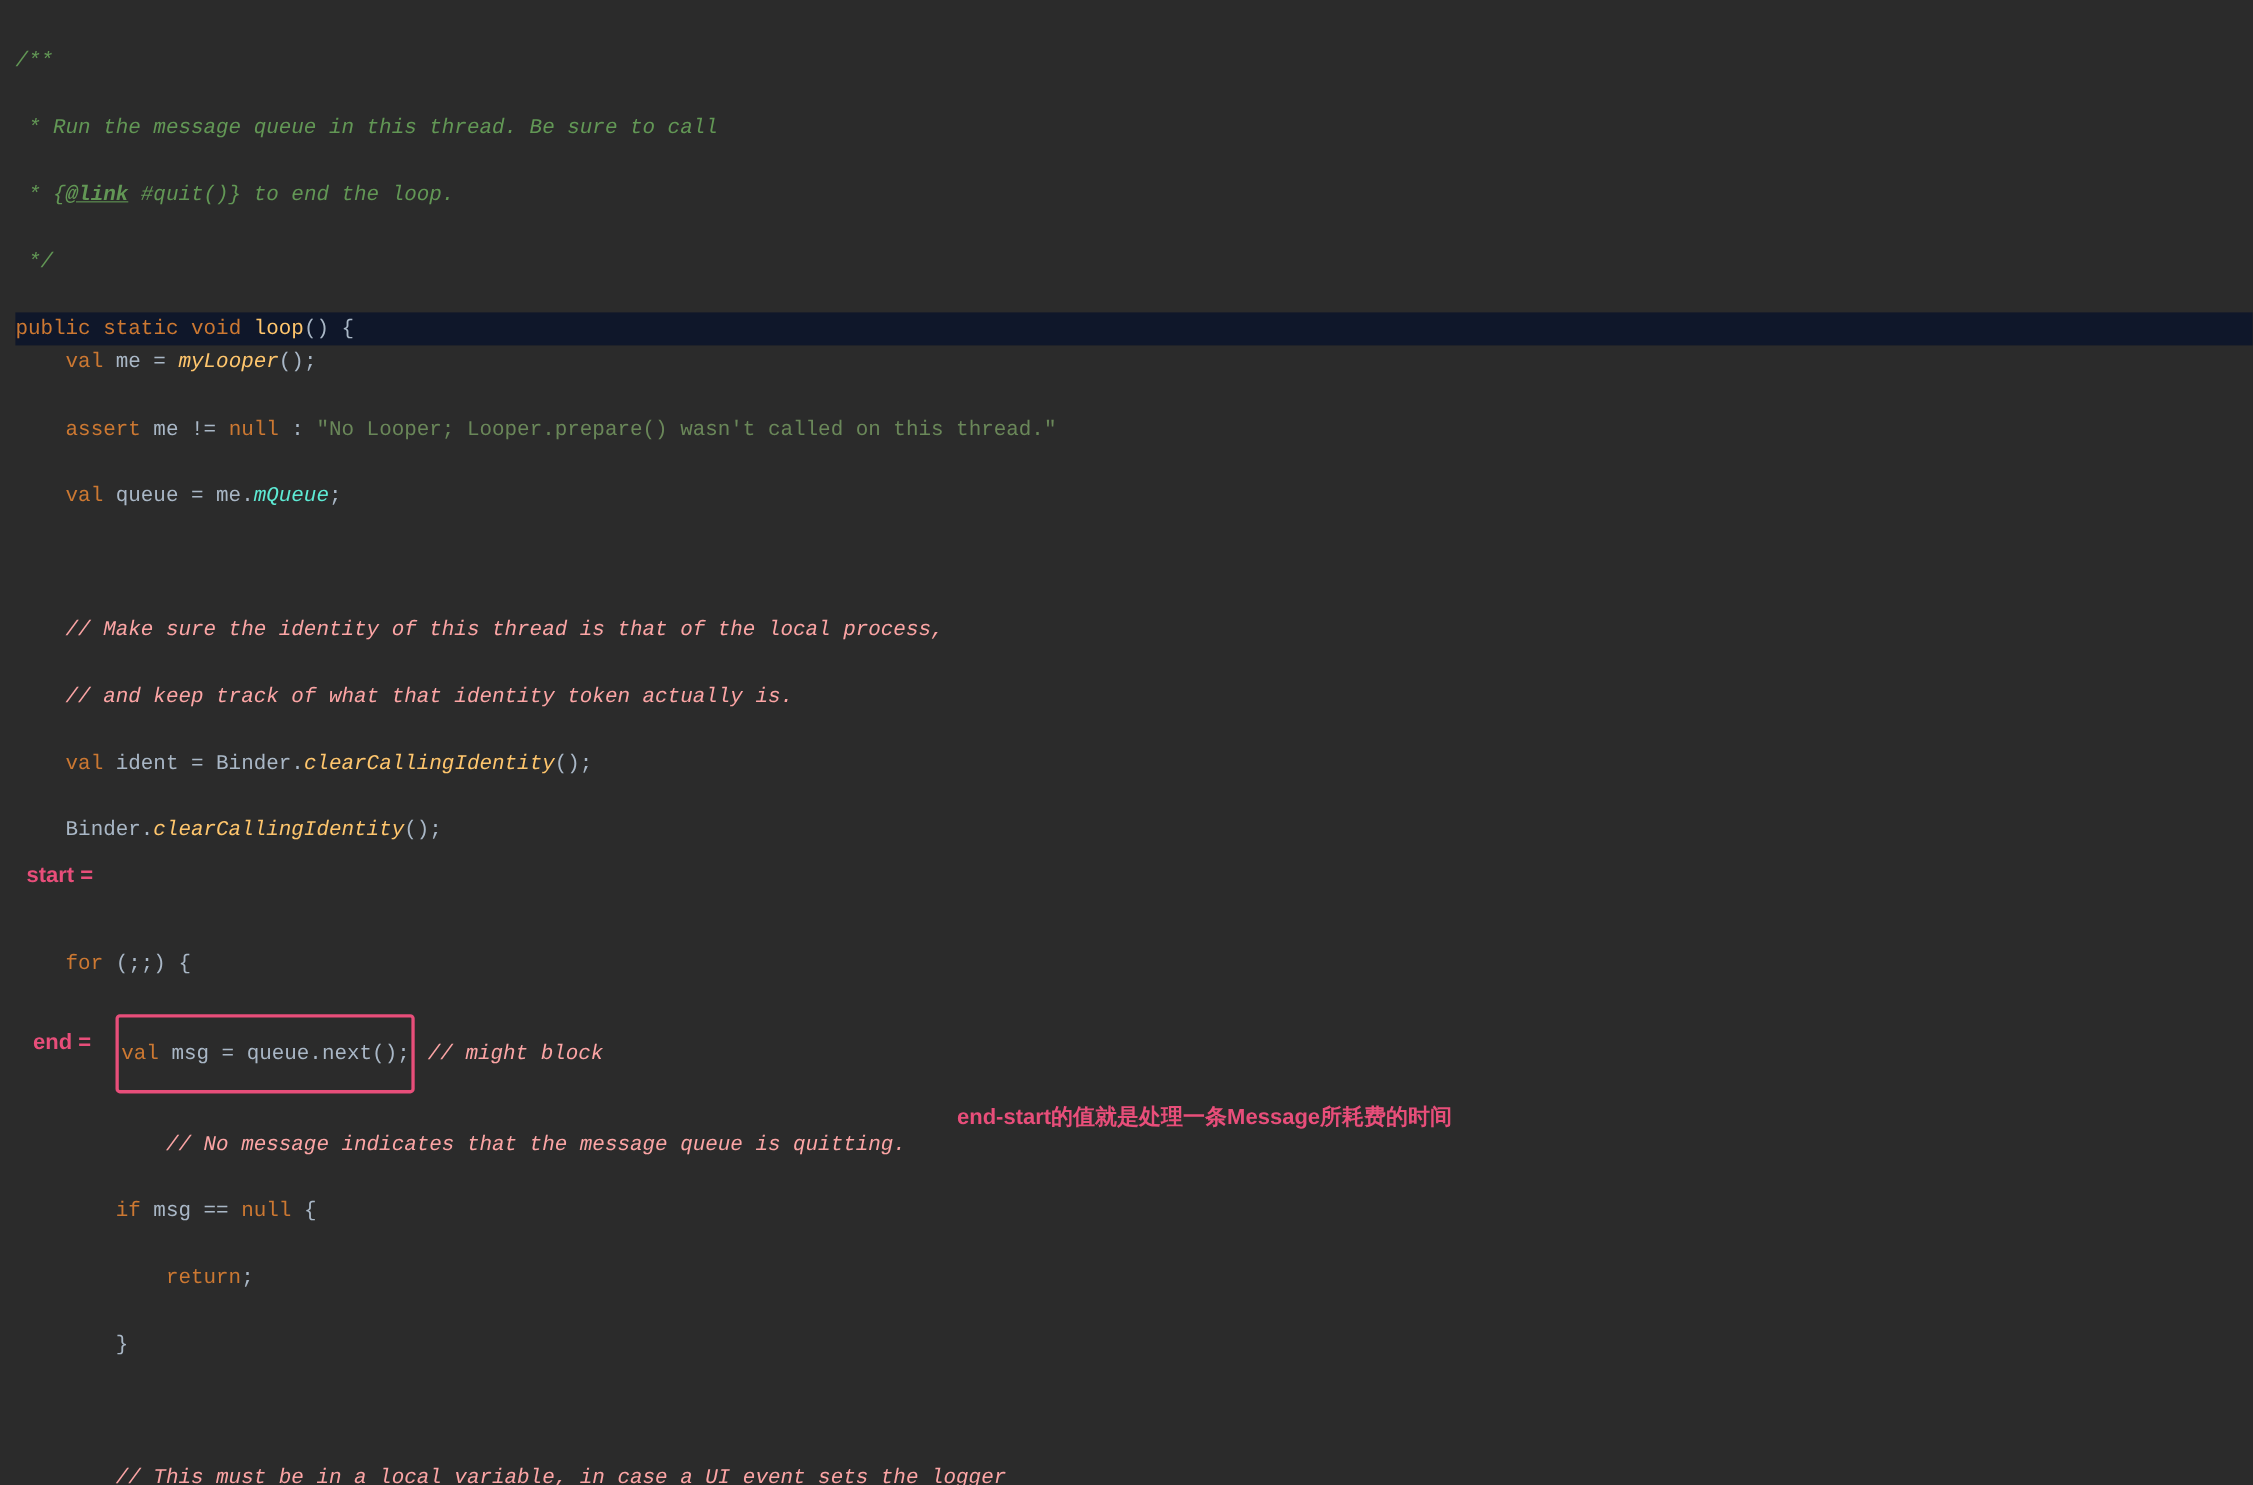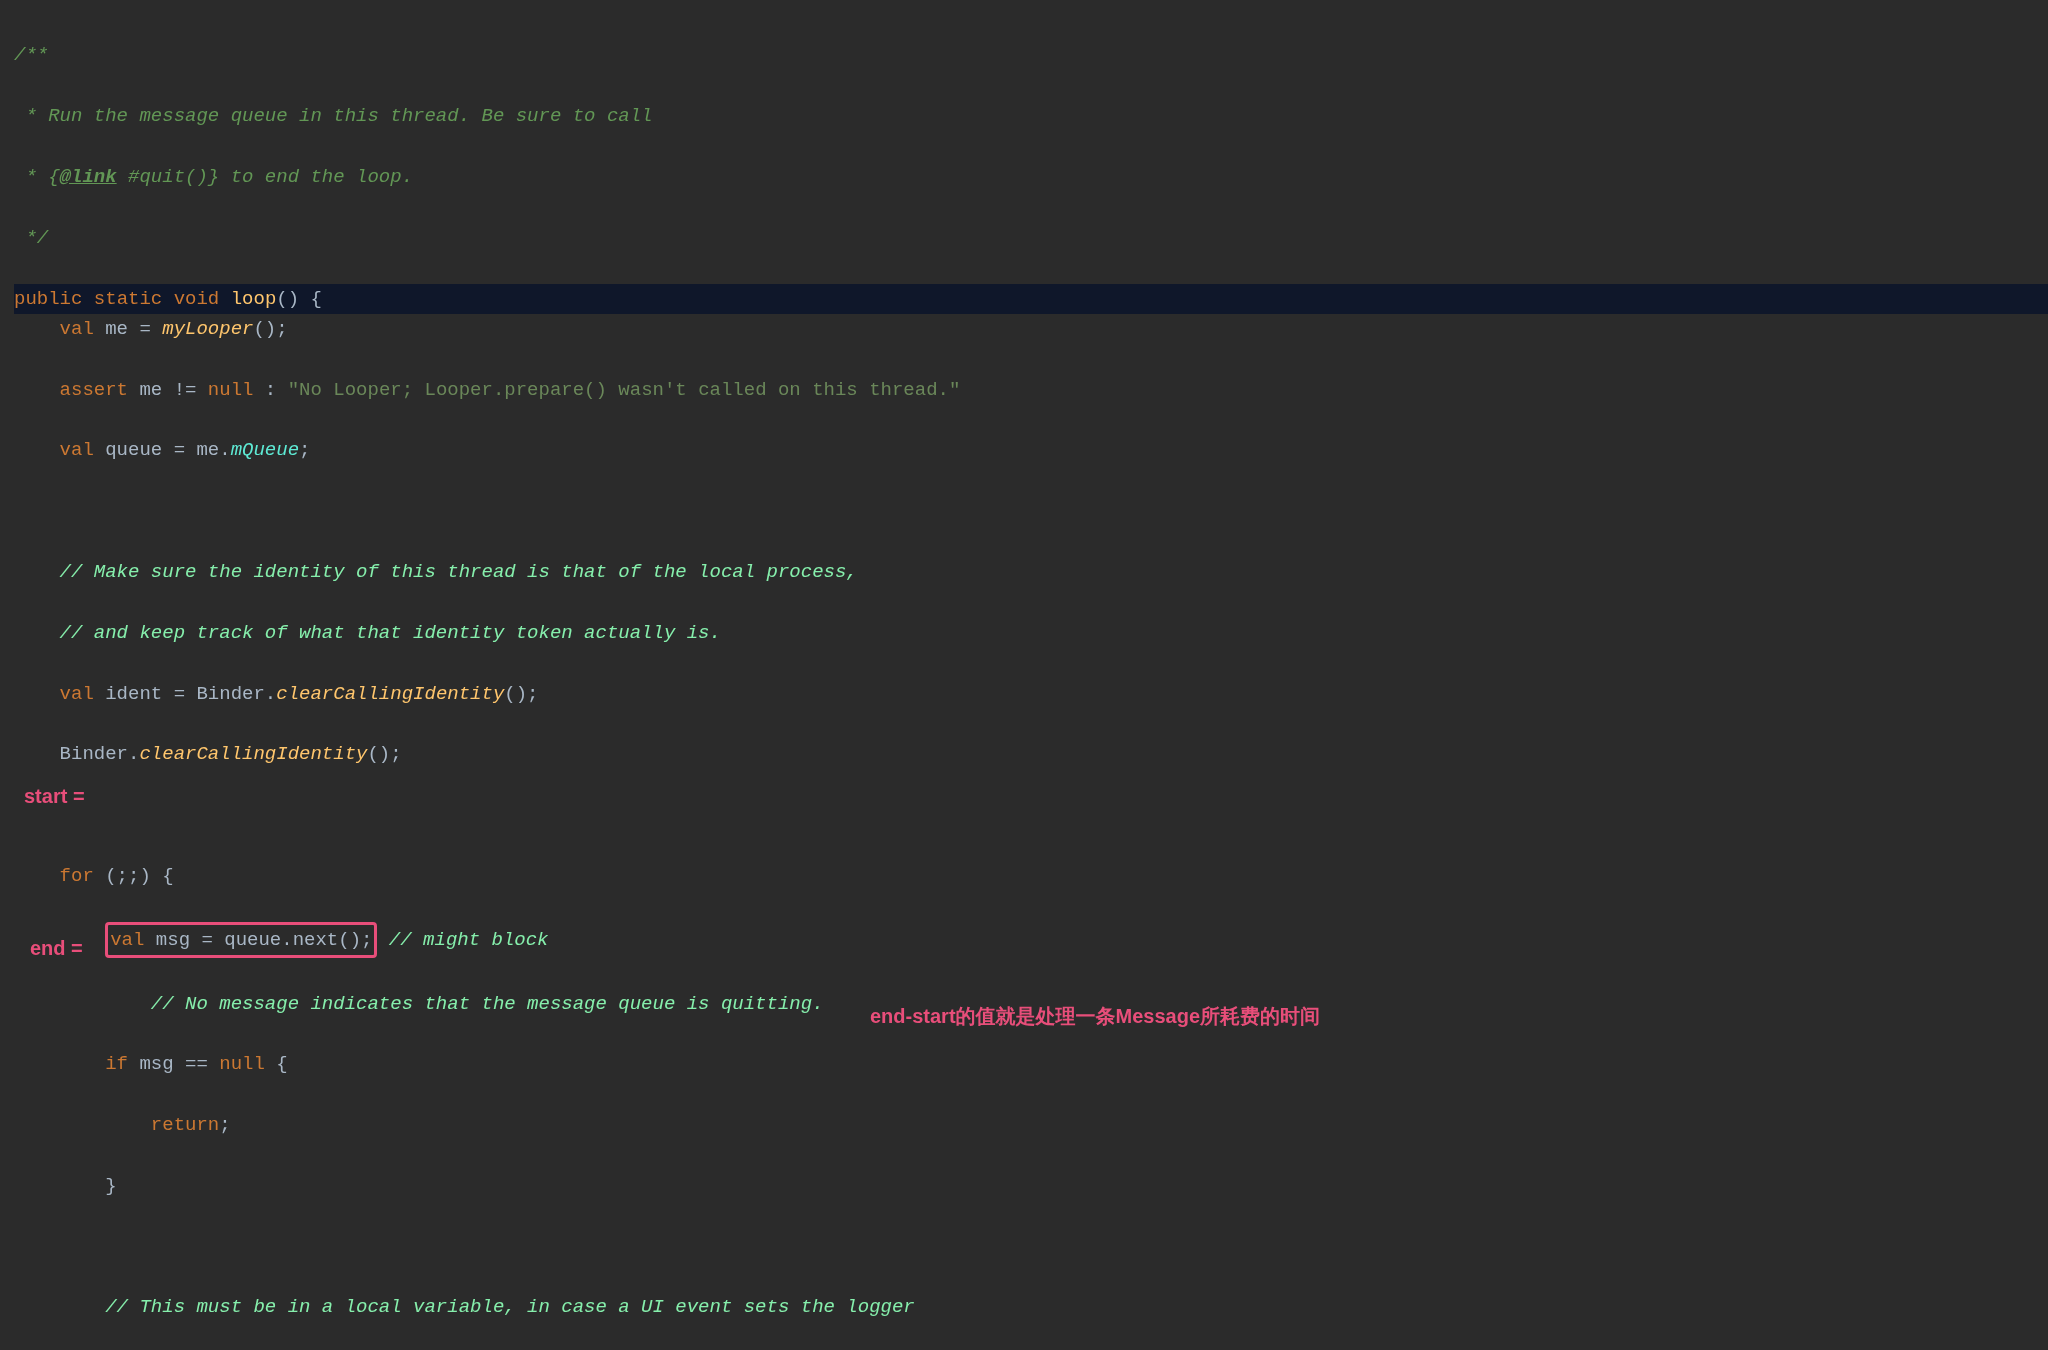--- a/index.html
+++ b/index.html
@@ -13,34 +13,34 @@
     width: 2048px;
     height: 1350px;
     overflow: hidden;
   }
   .editor {
     padding: 10px 0 10px 14px;
     position: relative;
     white-space: pre;
   }
   .line { display:block; }
-  .comment { color: #86efac; font-style: italic; }
+  .comment { color: #fca5a5; font-style: italic; }
   .doctag { color: #629755; font-style: italic; font-weight: bold; text-decoration: underline; text-align: center;}
   .doccomment { color: #629755; font-style: italic;}
   .kw { color: #cc7832; }
   .methodspecial { color: #ffc66d; font-style: italic;}
   .method-decl { color: #ffc66d; }
   .field { color: #5eead4; font-style: italic;}
   .string { color: #6a8759; }
   .paren { color: #a9b7c6; }
   .box {
     border: 3px solid #e84e7a;
     border-radius: 4px;
     display: inline-block;
-    padding: 0 2px;
+    padding: 18px 2px;
   }
   .annot {
     color: #e84e7a;
     font-weight: bold;
     font-style: normal;
     font-family: "Helvetica Neue", Arial, sans-serif;
     font-size: 20px;
     position: absolute;
   }
   .highlight-line { background:#0f172a; display:inline-block; width:100%; }

